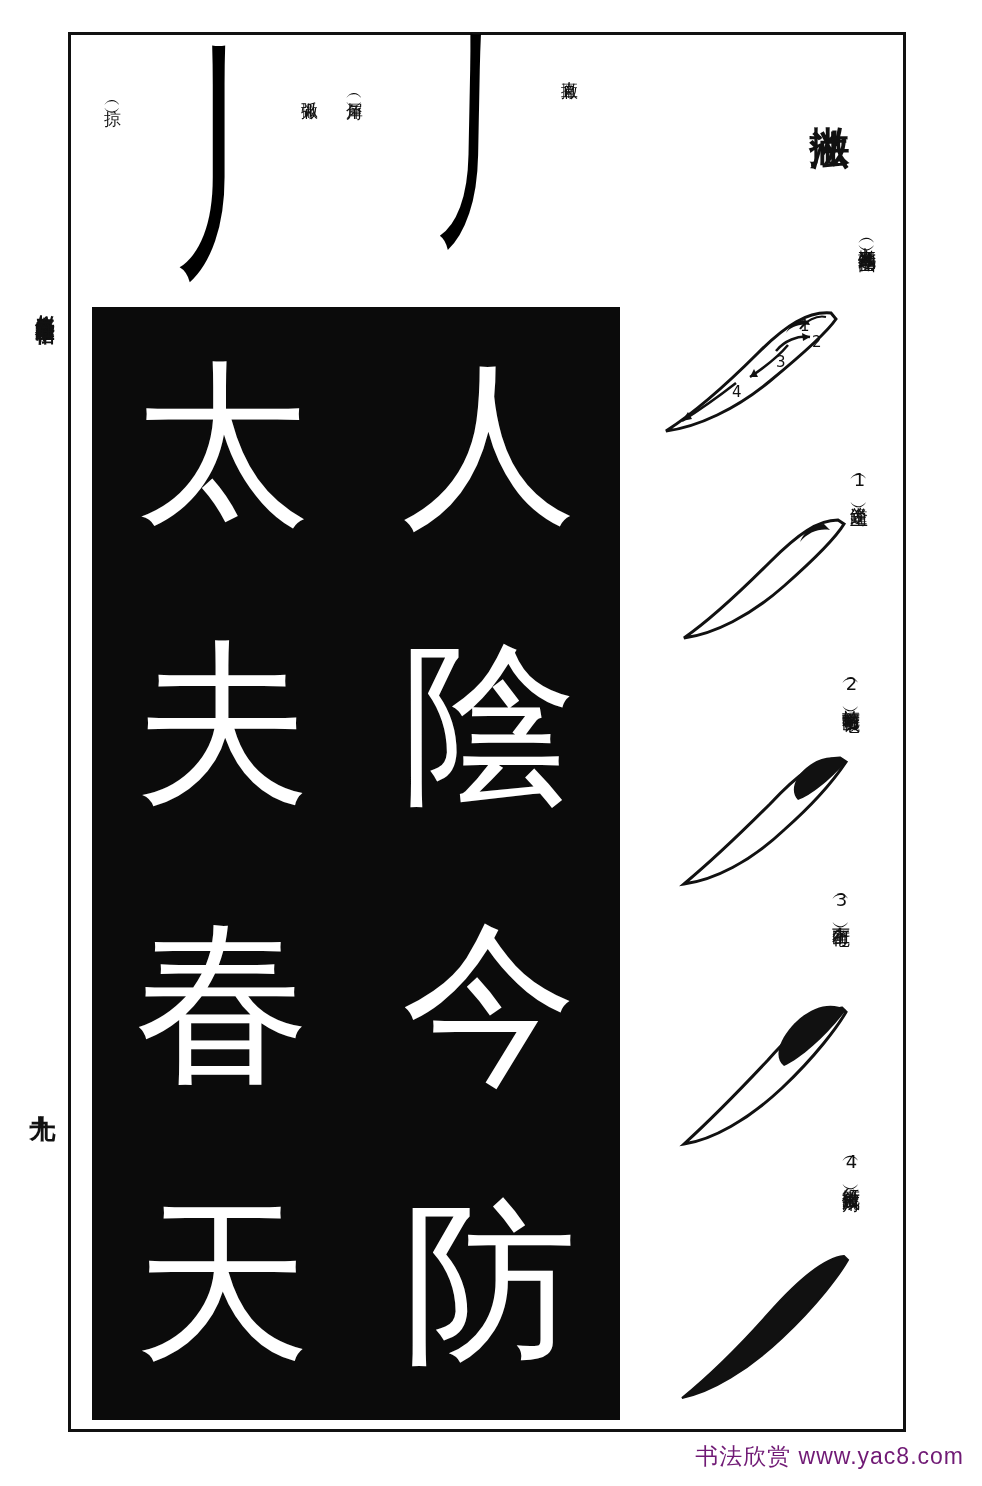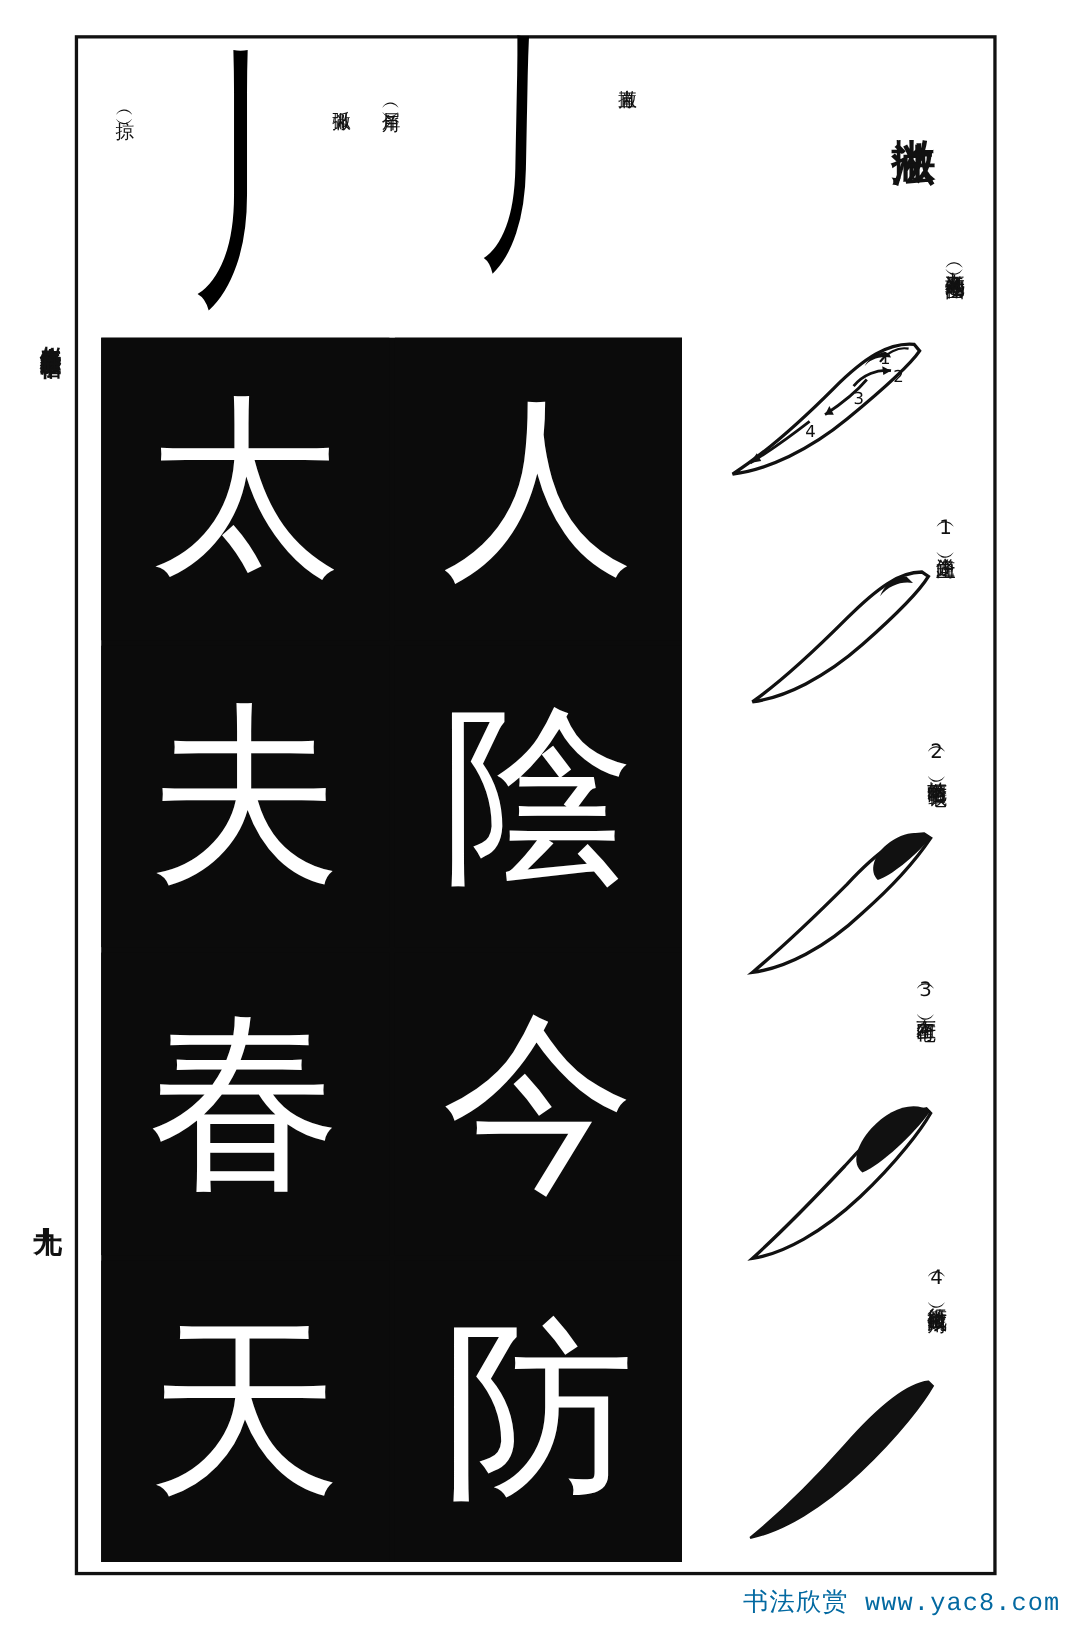--- a/index.html
+++ b/index.html
@@ -154,24 +154,24 @@
 
   .nib {
     position: absolute;
   }
 
   
   #footer {
     position: absolute;
     right: 18px;
     bottom: 14px;
-    color: #0369a1;
+    color: #701a75;
     font-size: 23px;
     letter-spacing: 1px;
-    font-family: Liberation Mono, monospace;
+    font-family: Liberation Sans, sans-serif;
   }
 </style>
 </head>
 <body>
 
 <div class="side-caption v">赵体寿春堂标准习字帖</div>
 <div class="page-number v">十九</div>
 
 <div id="page-frame"></div>
 

